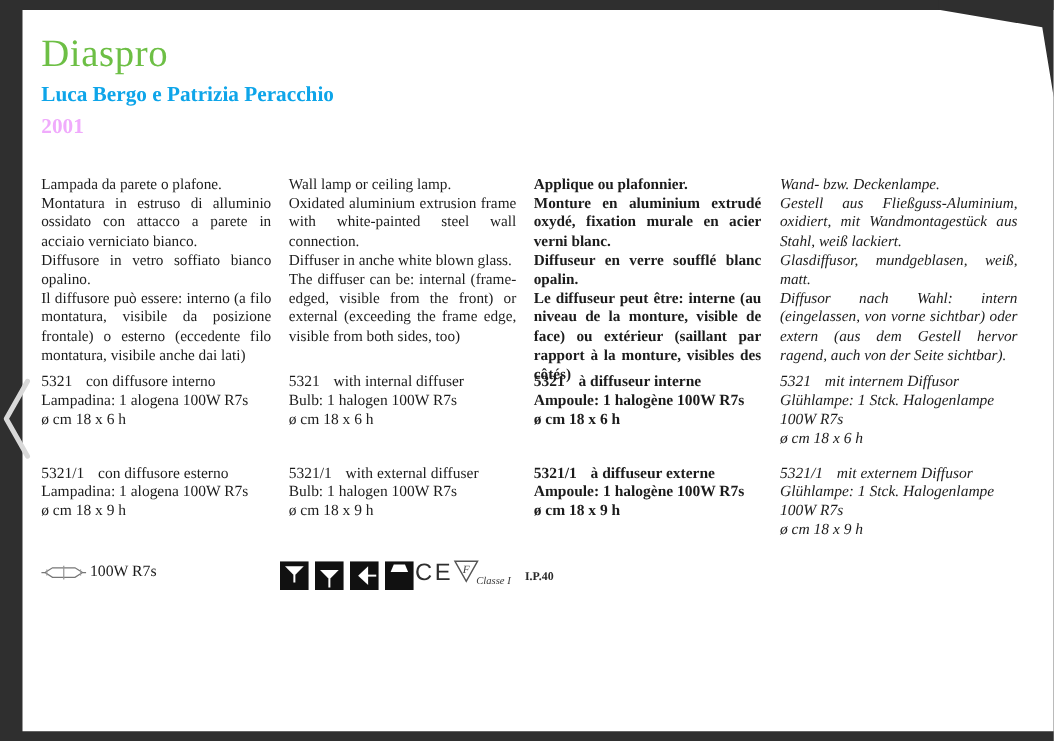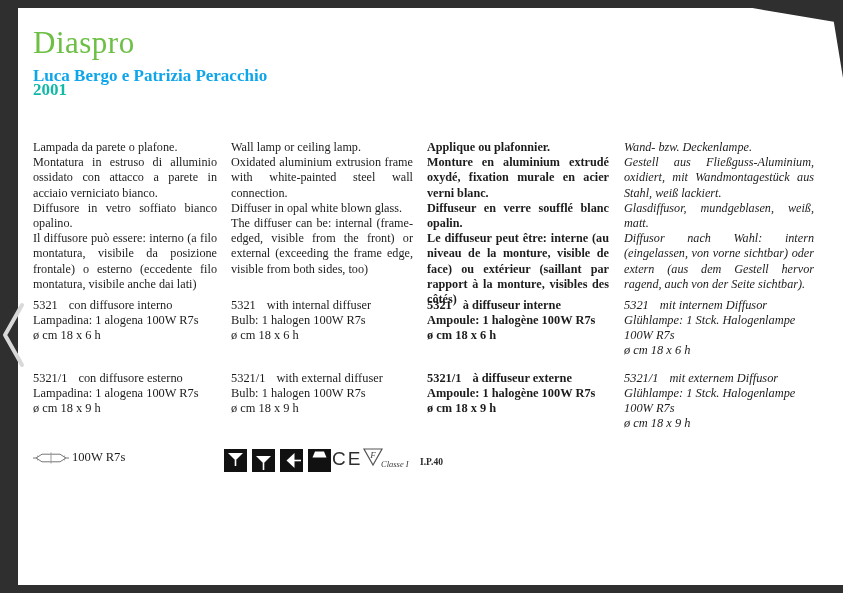--- a/index.html
+++ b/index.html
@@ -13,21 +13,21 @@
   .corner-shadow{
     position:absolute;top:0;right:0;width:92px;height:78px;background:#2f2f2f;
     clip-path:polygon(0 0,100% 0,100% 100%,90% 28%,0 10%);
   }
   .abs{position:absolute;}
   .title{
     left:33px;top:26px;font-size:31px;line-height:34px;font-weight:normal;
     letter-spacing:0.5px;color:#6dbf45;
   }
   .designers{left:33px;top:66px;font-size:17px;line-height:19px;font-weight:bold;color:#0ea5e9;}
-  .year{left:33px;top:80px;font-size:17px;line-height:19px;font-weight:bold;color:#14b8a6;}
+  .year{left:33px;top:91px;font-size:17px;line-height:19px;font-weight:bold;color:#f0abfc;}
   .desc{
     top:140px;font-size:12.2px;line-height:15.2px;text-align:justify;
     white-space:pre-line;color:#1c1c1c;
   }
   .col1{left:33px;width:184px;}
   .col2{left:231px;width:182px;}
   .col3{left:427px;width:182px;font-weight:bold;}
   .col4{left:624px;width:190px;font-style:italic;}
   .spec{font-size:12.4px;line-height:15px;color:#1c1c1c;}
   .spec .variant{margin-left:11px;}
@@ -59,21 +59,21 @@
 <svg class="abs prev-chevron" width="24" height="70" viewBox="0 0 24 70">
   <polyline points="21,5 4,35 21,65" fill="none" stroke="#d9d9d9" stroke-width="4" stroke-linecap="round" stroke-linejoin="round"></polyline>
 </svg>
 
 <div class="abs desc col1">Lampada da parete o plafone.
 Montatura in estruso di alluminio ossidato con attacco a parete in acciaio verniciato bianco.
 Diffusore in vetro soffiato bianco opalino.
 Il diffusore può essere: interno (a filo montatura, visibile da posizione frontale) o esterno (eccedente filo montatura, visibile anche dai lati)</div>
 <div class="abs desc col2">Wall lamp or ceiling lamp.
 Oxidated aluminium extrusion frame with white-painted steel wall connection.
-Diffuser in opal white blown glass.
+Diffuser in anche white blown glass.
 The diffuser can be: internal (frame-edged, visible from the front) or external (exceeding the frame edge, visible from both sides, too)</div>
 <div class="abs desc col3">Applique ou plafonnier.
 Monture en aluminium extrudé oxydé, fixation murale en acier verni blanc.
 Diffuseur en verre soufflé blanc opalin.
 Le diffuseur peut être: interne (au niveau de la monture, visible de face) ou extérieur (saillant par rapport à la monture, visibles des côtés)</div>
 <div class="abs desc col4">Wand- bzw. Deckenlampe.
 Gestell aus Fließguss-Aluminium, oxidiert, mit Wandmontagestück aus Stahl, weiß lackiert.
 Glasdiffusor, mundgeblasen, weiß, matt.
 Diffusor nach Wahl: intern (eingelassen, von vorne sichtbar) oder extern (aus dem Gestell hervor ragend, auch von der Seite sichtbar).</div>
 

